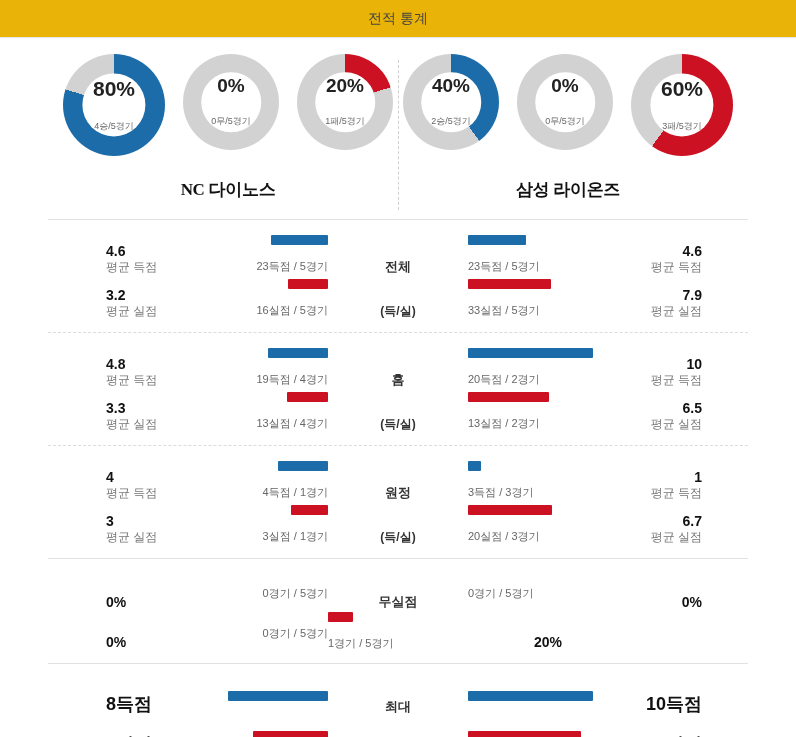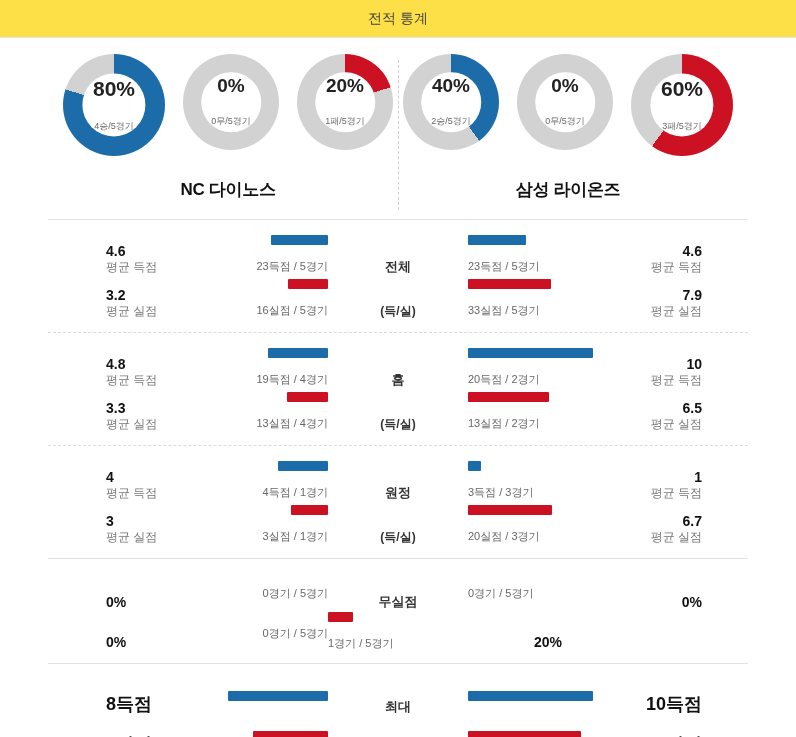--- a/index.html
+++ b/index.html
@@ -7,21 +7,21 @@
   body {
     width: 796px;
     height: 737px;
     background: #ffffff;
     font-family: "Liberation Sans", sans-serif;
     color: #222;
     overflow: hidden;
   }
   .header {
     height: 38px;
-    background: #fde047;
+    background: #eab308;
     display: flex;
     align-items: center;
     justify-content: center;
     font-size: 14px;
     color: #444;
     border-bottom: 1px solid #e6e6e6;
   }
   
   .donut-area {
     display: flex;
@@ -84,20 +84,21 @@
     font-size: 9px;
     color: #666;
     margin-top: 19px;
   }
   .team-name {
     margin-top: 22px;
     font-size: 17px;
     font-weight: bold;
     color: #111;
     letter-spacing: -0.3px;
+    font-family: Liberation Serif, serif;
   }
   .vdivider {
     position: absolute;
     left: 398px;
     top: 22px;
     width: 1px;
     height: 150px;
     border-left: 1px dashed #cfcfcf;
   }
   

